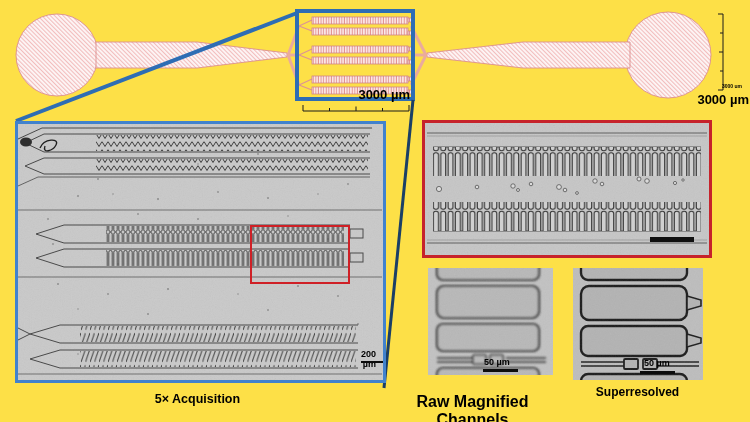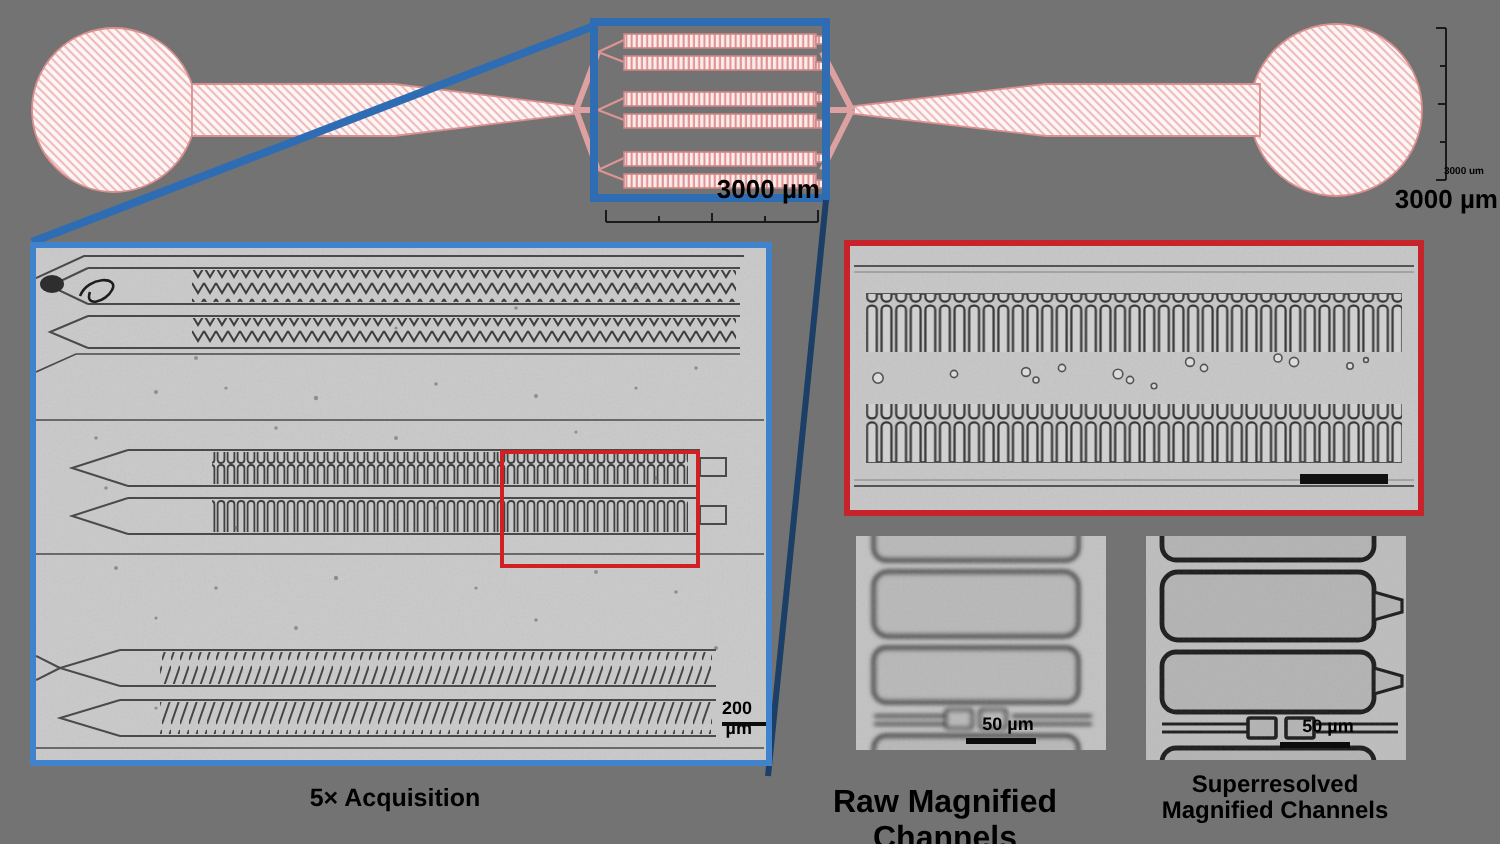--- a/index.html
+++ b/index.html
@@ -1,20 +1,20 @@
 <!DOCTYPE html>
 <html><head>
 <meta charset="utf-8">
 <style>
   html,body{margin:0;padding:0;background:#fff;}
-  .canvas{position:relative;width:750px;height:422px;background:#737373;overflow:hidden;
+  .canvas{position:relative;width:750px;height:422px;background:#fde047;overflow:hidden;
           font-family:"Liberation Sans",sans-serif;color:#000;}
   .abs{position:absolute;}
   .cap{font-weight:bold;color:#000;text-align:center;}
-  .scalelabel{font-weight:bold;color:#000;text-align:center;}
+  .scalelabel{font-weight:bold;color:#000;}
   .bar{background:#0c0c0c;}
   .bluebox-img{border:3px solid #4182cd;box-sizing:border-box;background:#c9c9c9;}
   .redbox-img{border:3px solid #c6232b;box-sizing:border-box;background:#c6c6c6;}
   .red-roi{border:2.5px solid #cf2026;box-sizing:border-box;background:transparent;}
   svg{display:block;}
 </style>
 </head>
 <body>
 
 <div class="canvas">
@@ -295,16 +295,15 @@
       <rect width="130" height="112" filter="url(#grain4)" opacity="0.5"></rect>
     </svg>
     <div class="abs scalelabel" style="left:71px;top:90px;width:40px;font-size:9px;">50 µm</div>
     <div class="abs bar" style="left:67px;top:103px;width:35px;height:2.5px;"></div>
   </div>
 
   <div class="abs cap" style="left:115px;top:392px;width:165px;font-size:12.5px;">5× Acquisition</div>
   <div class="abs cap" style="left:400px;top:393px;width:145px;font-size:16px;">Raw Magnified Channels</div>
   <div class="abs" style="left:560px;top:386px;width:155px;">
     <div class="cap" style="font-size:12px;line-height:12.5px;">Superresolved</div>
-    <div class="cap" style="font-size:12px;line-height:12.5px;">Magnified Channels</div>
   </div>
 
 </div>
 
 </body></html>

